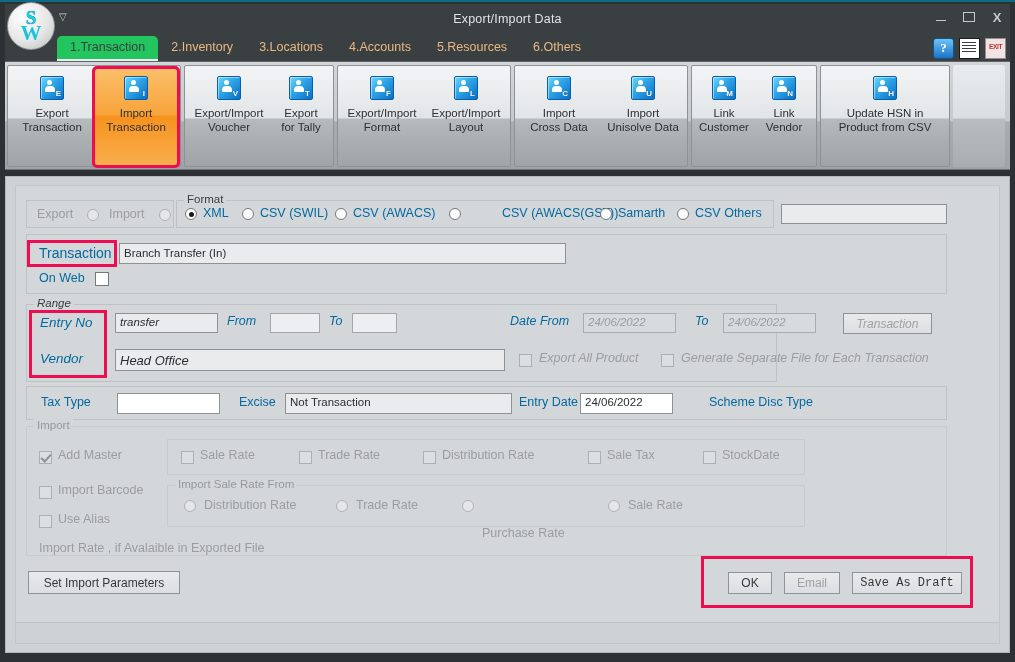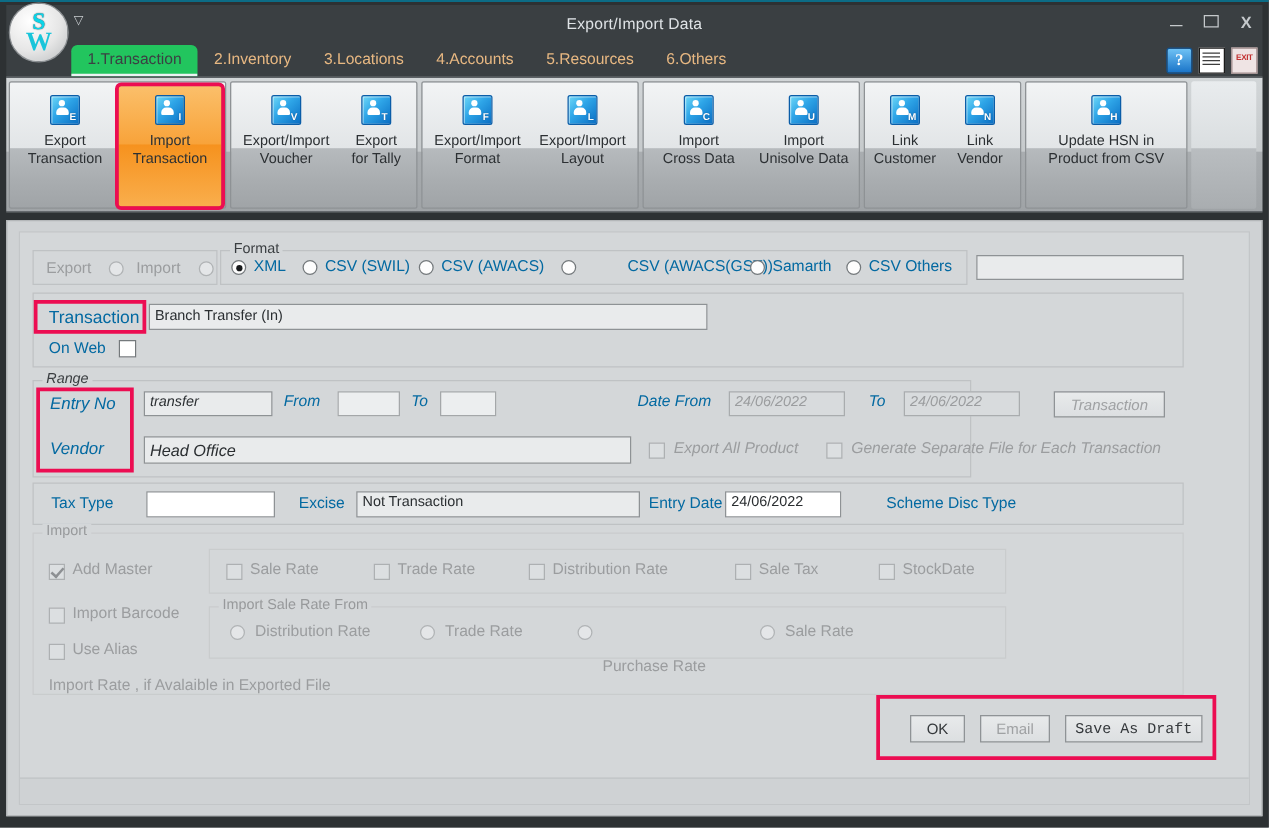--- a/index.html
+++ b/index.html
@@ -449,20 +449,21 @@
           <span class="lbl dim" style="position:absolute;left:188px;top:12px;">Trade Rate</span>
           <span class="radio dim" style="position:absolute;left:294px;top:14px;"></span>
           <span class="lbl dim" style="position:absolute;left:314px;top:12px;margin-top:28px;">Purchase Rate</span>
           <span class="radio dim" style="position:absolute;left:440px;top:14px;"></span>
           <span class="lbl dim" style="position:absolute;left:460px;top:12px;">Sale Rate</span>
         </div>
 
         <span class="lbl dim" style="position:absolute;left:12px;top:114px;">Import Rate , if Avalaible in Exported File</span>
       </div>
 
+      <div class="btn" style="position:absolute;left:12px;top:385px;width:152px;height:23px;">Set Import Parameters</div>
       <div class="btn" style="position:absolute;left:712px;top:386px;width:44px;height:22px;">OK</div>
       <div class="btn dim" style="position:absolute;left:768px;top:386px;width:56px;height:22px;">Email</div>
       <div class="btn" style="position:absolute;left:836px;top:386px;width:110px;height:22px;font-family:Liberation Mono, monospace;">Save As Draft</div>
       <div class="redbox" style="left:685px;top:370px;width:272px;height:52px;"></div>
 
       <div class="statusbar" style="position:absolute;left:0;right:0;bottom:0;height:20px;"></div>
     </div>
   </div>
 </div>
 

